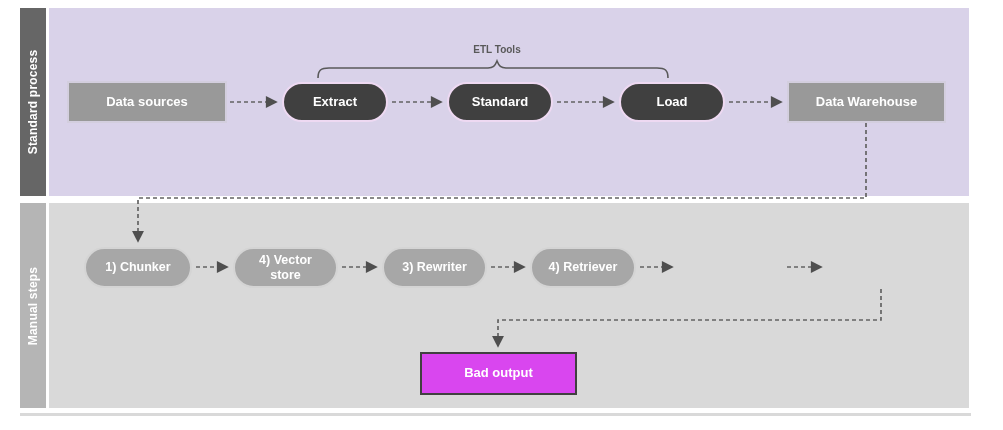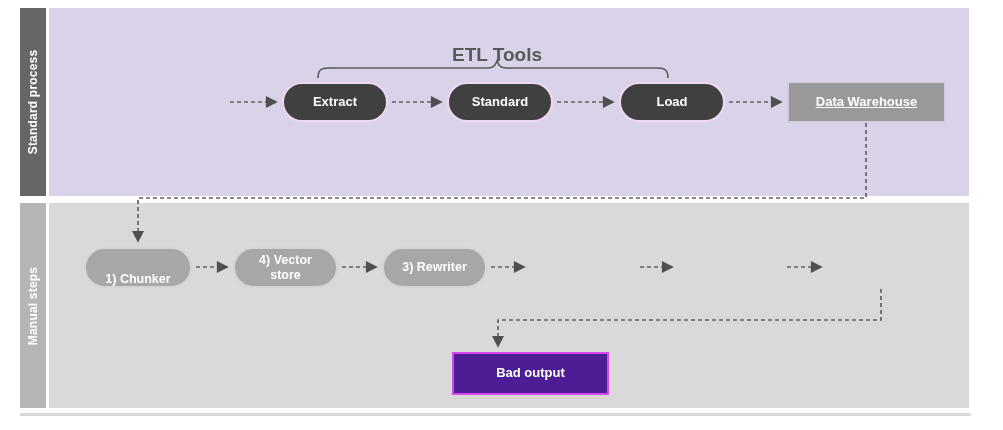--- a/index.html
+++ b/index.html
@@ -17,42 +17,42 @@
 
   
   svg.connectors{position:absolute;left:0;top:0;width:1003px;height:430px;pointer-events:none;}
 
   
   .node{position:absolute;box-sizing:border-box;display:flex;align-items:center;justify-content:center;
         color:#ffffff;font-weight:700;font-size:13px;text-align:center;line-height:1.15;}
   .rect-gray{background:#999999;border:2px solid #d3cede;}
   .pill-pink{background:#404040;border:2px solid #eed9f2;border-radius:21px;}
   .pill-gray{background:#a7a7a7;border:2px solid #d4d4d4;border-radius:22px;font-size:12.5px;}
-  .rect-yellow{background:#4c1d95;border:2px solid #d946ef;margin-left:32px;}
+  .rect-yellow{background:#d946ef;border:2px solid #404040;}
 
   #n-data-sources{left:67px;top:81px;width:160px;height:42px;}
   #n-extract{left:282px;top:82px;width:106px;height:40px;}
   #n-transform{left:447px;top:82px;width:106px;height:40px;}
   #n-load{left:619px;top:82px;width:106px;height:40px;}
-  #n-warehouse{left:787px;top:81px;width:159px;height:42px;text-decoration:underline;}
+  #n-warehouse{left:787px;top:81px;width:159px;height:42px;}
 
-  #n-chunker{left:84px;top:247px;width:108px;height:41px;align-items:flex-end;}
+  #n-chunker{left:84px;top:247px;width:108px;height:41px;}
   #n-vector{left:233px;top:247px;width:105px;height:41px;}
   #n-rewriter{left:382px;top:247px;width:105px;height:41px;}
   #n-retriever{left:530px;top:247px;width:106px;height:41px;}
   #n-reranker{left:678px;top:247px;width:105px;height:41px;}
   #n-consolidator{left:827px;top:247px;width:110px;height:42px;}
   #n-vector .wrap{display:inline-block;max-width:72px;}
   #n-consolidator .wrap{display:inline-block;max-width:88px;}
 
   #n-bad-output{left:420px;top:352px;width:157px;height:43px;}
 
   
   .etl-caption{position:absolute;left:440px;top:44px;width:114px;text-align:center;
-               color:#595959;font-weight:700;font-size:19px;}
+               color:#595959;font-weight:700;font-size:10px;}
 
   .bottom-divider{position:absolute;left:20px;top:413px;width:951px;height:3px;background:#d9d9d9;}
 </style>
 </head>
 <body>
 
 <div class="canvas">
 
   <div class="lane-bg lane-standard"></div>
   <div class="lane-bg lane-manual"></div>
@@ -81,20 +81,23 @@
       <path d="M491,267 H524" marker-end="url(#arrow)"></path>
       <path d="M640,267 H672" marker-end="url(#arrow)"></path>
       <path d="M787,267 H821" marker-end="url(#arrow)"></path>
       <path d="M881,289 V320 H498 V346" marker-end="url(#arrow)"></path>
     </g>
     <path d="M318,78 C318,70 321,68 329,68 L488,68 C493,68 495,66 497,61 C499,66 501,68 506,68 L657,68 C665,68 668,70 668,78" stroke="#595959" stroke-width="1.6" fill="none"></path>
   </svg>
 
   <div class="etl-caption">ETL Tools</div>
 
+  <div class="node rect-gray" id="n-data-sources">
+    <span>Data sources</span>
+  </div>
   <div class="node pill-pink" id="n-extract">
     <span>Extract</span>
   </div>
   <div class="node pill-pink" id="n-transform">
     <span>Standard</span>
   </div>
   <div class="node pill-pink" id="n-load">
     <span>Load</span>
   </div>
   <div class="node rect-gray" id="n-warehouse">
@@ -103,19 +106,22 @@
 
   <div class="node pill-gray" id="n-chunker">
     <span>1) Chunker</span>
   </div>
   <div class="node pill-gray" id="n-vector">
     <span class="wrap">4) Vector store</span>
   </div>
   <div class="node pill-gray" id="n-rewriter">
     <span>3) Rewriter</span>
   </div>
+  <div class="node pill-gray" id="n-retriever">
+    <span>4) Retriever</span>
+  </div>
 
   <div class="node rect-yellow" id="n-bad-output">
     <span>Bad output</span>
   </div>
 
   <div class="bottom-divider"></div>
 </div>
 
 </body></html>

